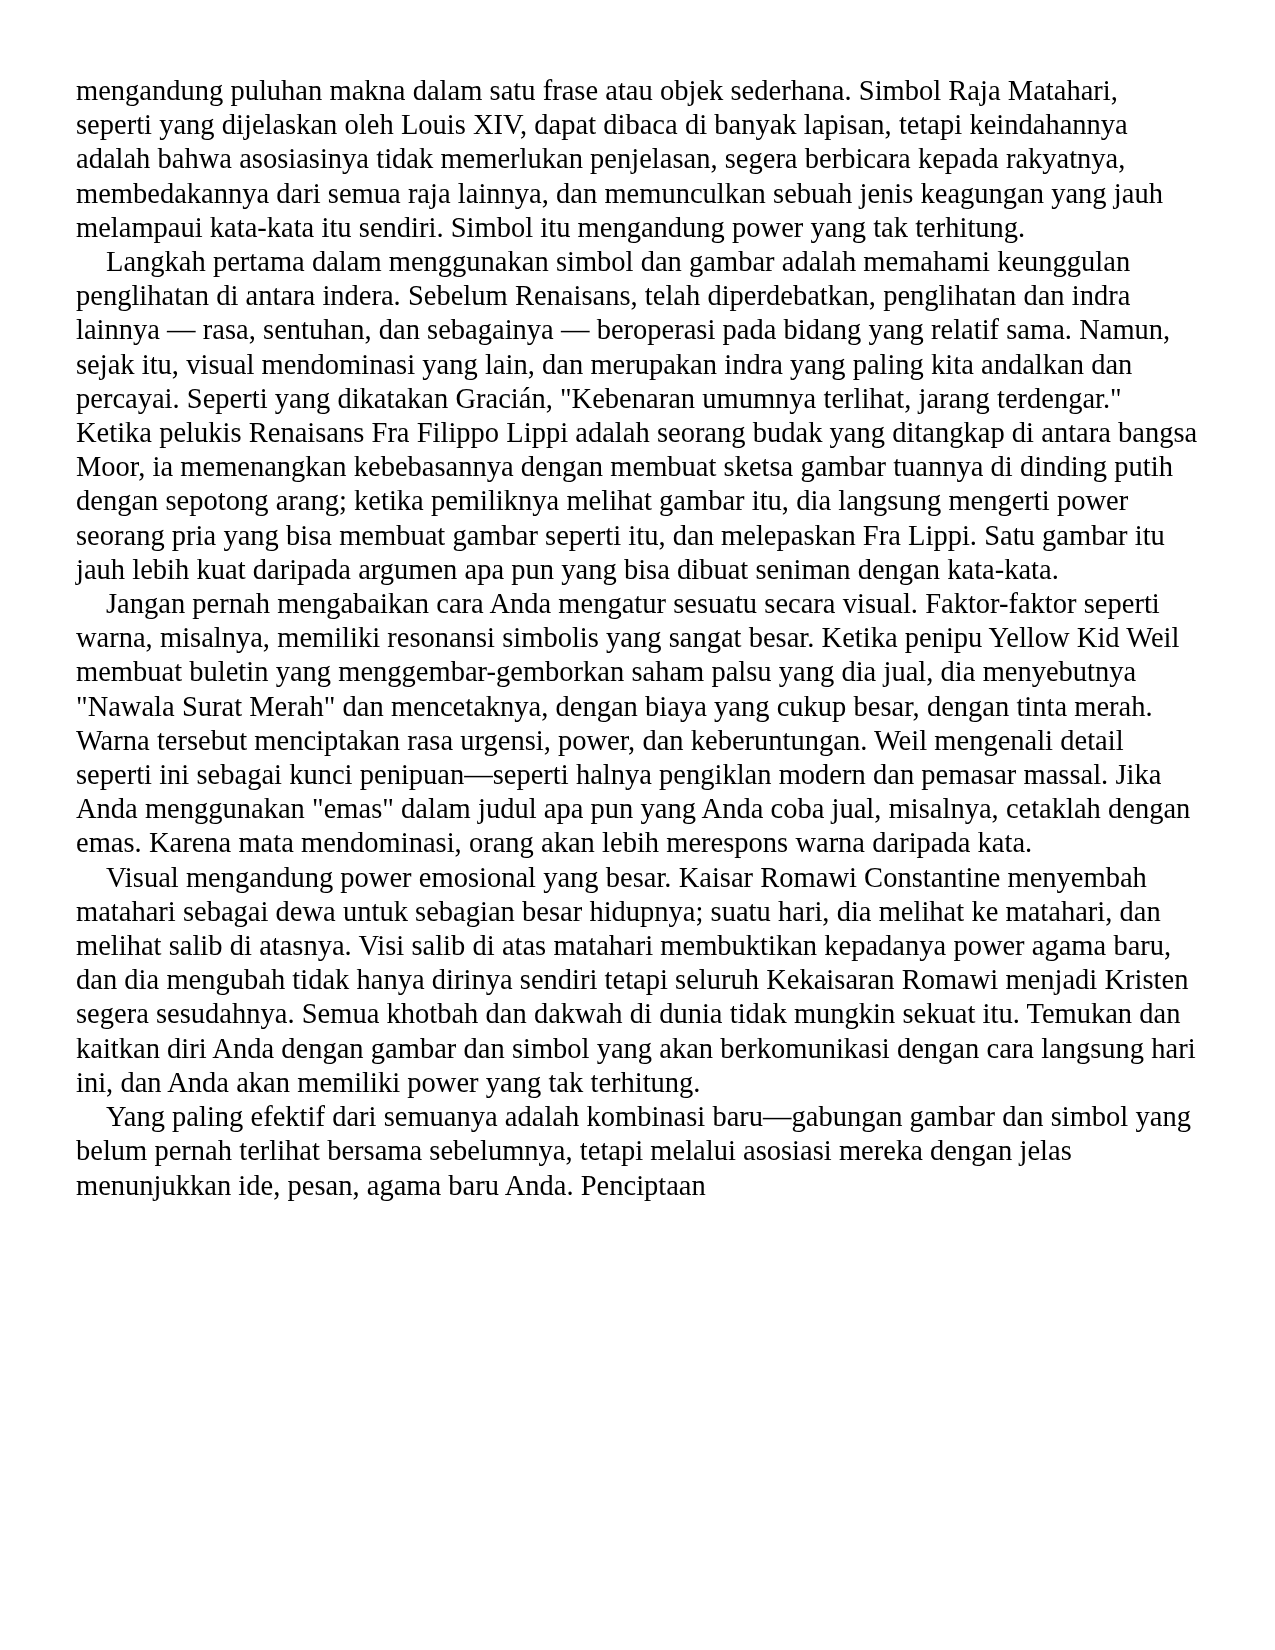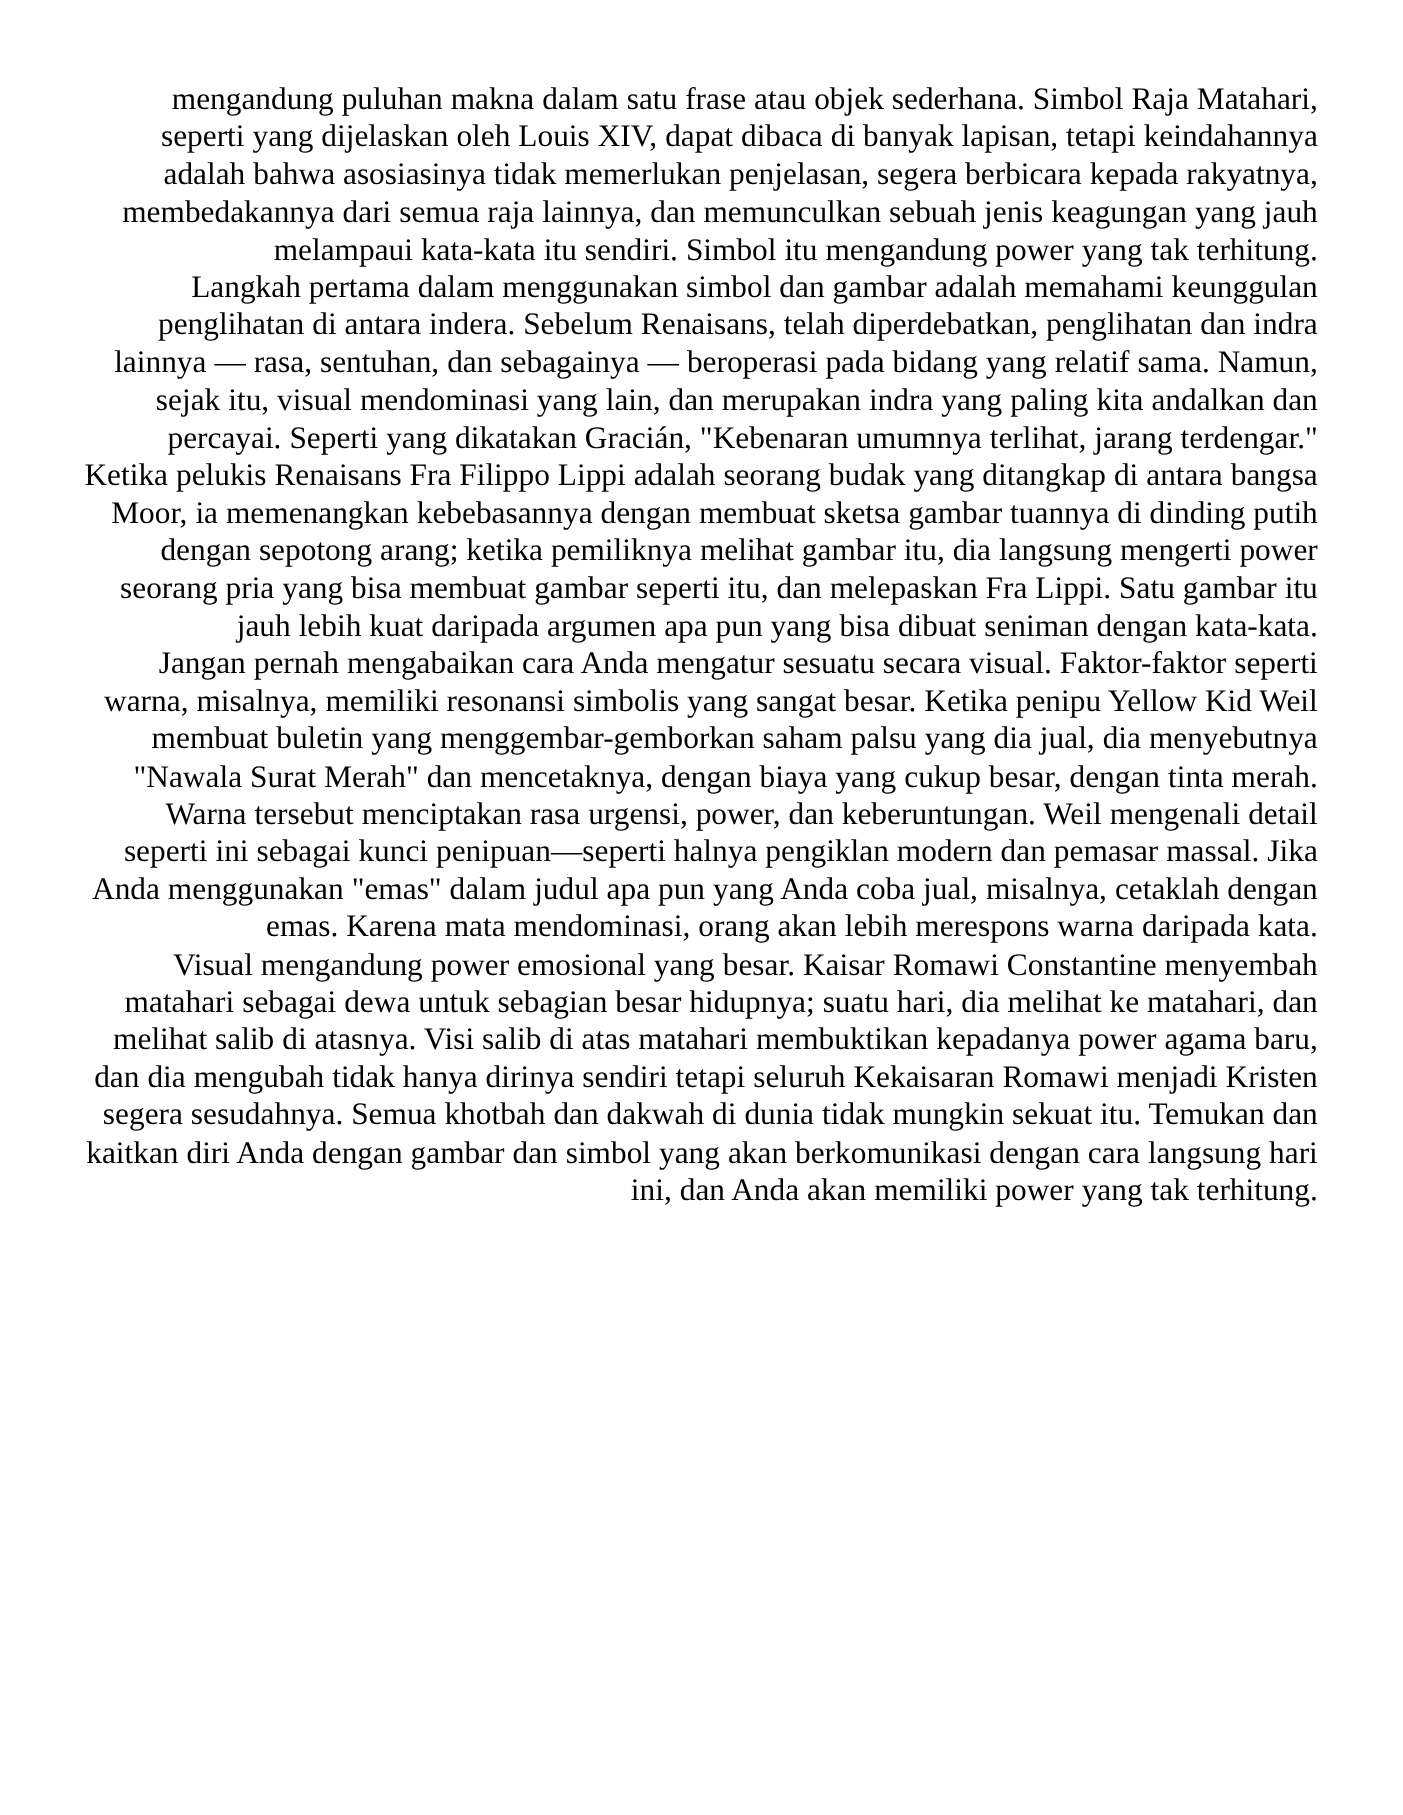--- a/index.html
+++ b/index.html
@@ -27,34 +27,35 @@
     position: absolute;
     left: 76px;
     top: 74px;
     width: 1122px;
   }
   p.para {
     margin: 0;
     padding: 0;
     font-size: 28.5px;
     line-height: 34.2px;
-    text-align: right;
+    text-align: left;
     text-indent: 0;
     word-spacing: 0.1px;
     letter-spacing: 0px;
     hyphens: none;
     -webkit-hyphens: none;
   }
   p.para.indented {
     text-indent: 30px;
   }
 </style>
 </head>
 <body>
 
 <div class="page">
   <div class="text-column">
     <p class="para">mengandung puluhan makna dalam satu frase atau objek sederhana. Simbol Raja Matahari, seperti yang dijelaskan oleh Louis XIV, dapat dibaca di banyak lapisan, tetapi keindahannya adalah bahwa asosiasinya tidak memerlukan penjelasan, segera berbicara kepada rakyatnya, membedakannya dari semua raja lainnya, dan memunculkan sebuah jenis keagungan yang jauh melampaui kata-kata itu sendiri. Simbol itu mengandung power yang tak terhitung.</p>
     <p class="para indented">Langkah pertama dalam menggunakan simbol dan gambar adalah memahami keunggulan penglihatan di antara indera. Sebelum Renaisans, telah diperdebatkan, penglihatan dan indra lainnya — rasa, sentuhan, dan sebagainya — beroperasi pada bidang yang relatif sama. Namun, sejak itu, visual mendominasi yang lain, dan merupakan indra yang paling kita andalkan dan percayai. Seperti yang dikatakan Gracián, "Kebenaran umumnya terlihat, jarang terdengar." Ketika pelukis Renaisans Fra Filippo Lippi adalah seorang budak yang ditangkap di antara bangsa Moor, ia memenangkan kebebasannya dengan membuat sketsa gambar tuannya di dinding putih dengan sepotong arang; ketika pemiliknya melihat gambar itu, dia langsung mengerti power seorang pria yang bisa membuat gambar seperti itu, dan melepaskan Fra Lippi. Satu gambar itu jauh lebih kuat daripada argumen apa pun yang bisa dibuat seniman dengan kata-kata.</p>
     <p class="para indented">Jangan pernah mengabaikan cara Anda mengatur sesuatu secara visual. Faktor-faktor seperti warna, misalnya, memiliki resonansi simbolis yang sangat besar. Ketika penipu Yellow Kid Weil membuat buletin yang menggembar-gemborkan saham palsu yang dia jual, dia menyebutnya "Nawala Surat Merah" dan mencetaknya, dengan biaya yang cukup besar, dengan tinta merah. Warna tersebut menciptakan rasa urgensi, power, dan keberuntungan. Weil mengenali detail seperti ini sebagai kunci penipuan—seperti halnya pengiklan modern dan pemasar massal. Jika Anda menggunakan "emas" dalam judul apa pun yang Anda coba jual, misalnya, cetaklah dengan emas. Karena mata mendominasi, orang akan lebih merespons warna daripada kata.</p>
     <p class="para indented">Visual mengandung power emosional yang besar. Kaisar Romawi Constantine menyembah matahari sebagai dewa untuk sebagian besar hidupnya; suatu hari, dia melihat ke matahari, dan melihat salib di atasnya. Visi salib di atas matahari membuktikan kepadanya power agama baru, dan dia mengubah tidak hanya dirinya sendiri tetapi seluruh Kekaisaran Romawi menjadi Kristen segera sesudahnya. Semua khotbah dan dakwah di dunia tidak mungkin sekuat itu. Temukan dan kaitkan diri Anda dengan gambar dan simbol yang akan berkomunikasi dengan cara langsung hari ini, dan Anda akan memiliki power yang tak terhitung.</p>
+    <p class="para indented">Yang paling efektif dari semuanya adalah kombinasi baru—gabungan gambar dan simbol yang belum pernah terlihat bersama sebelumnya, tetapi melalui asosiasi mereka dengan jelas menunjukkan ide, pesan, agama baru Anda. Penciptaan</p>
   </div>
 </div>
 
 </body></html>

